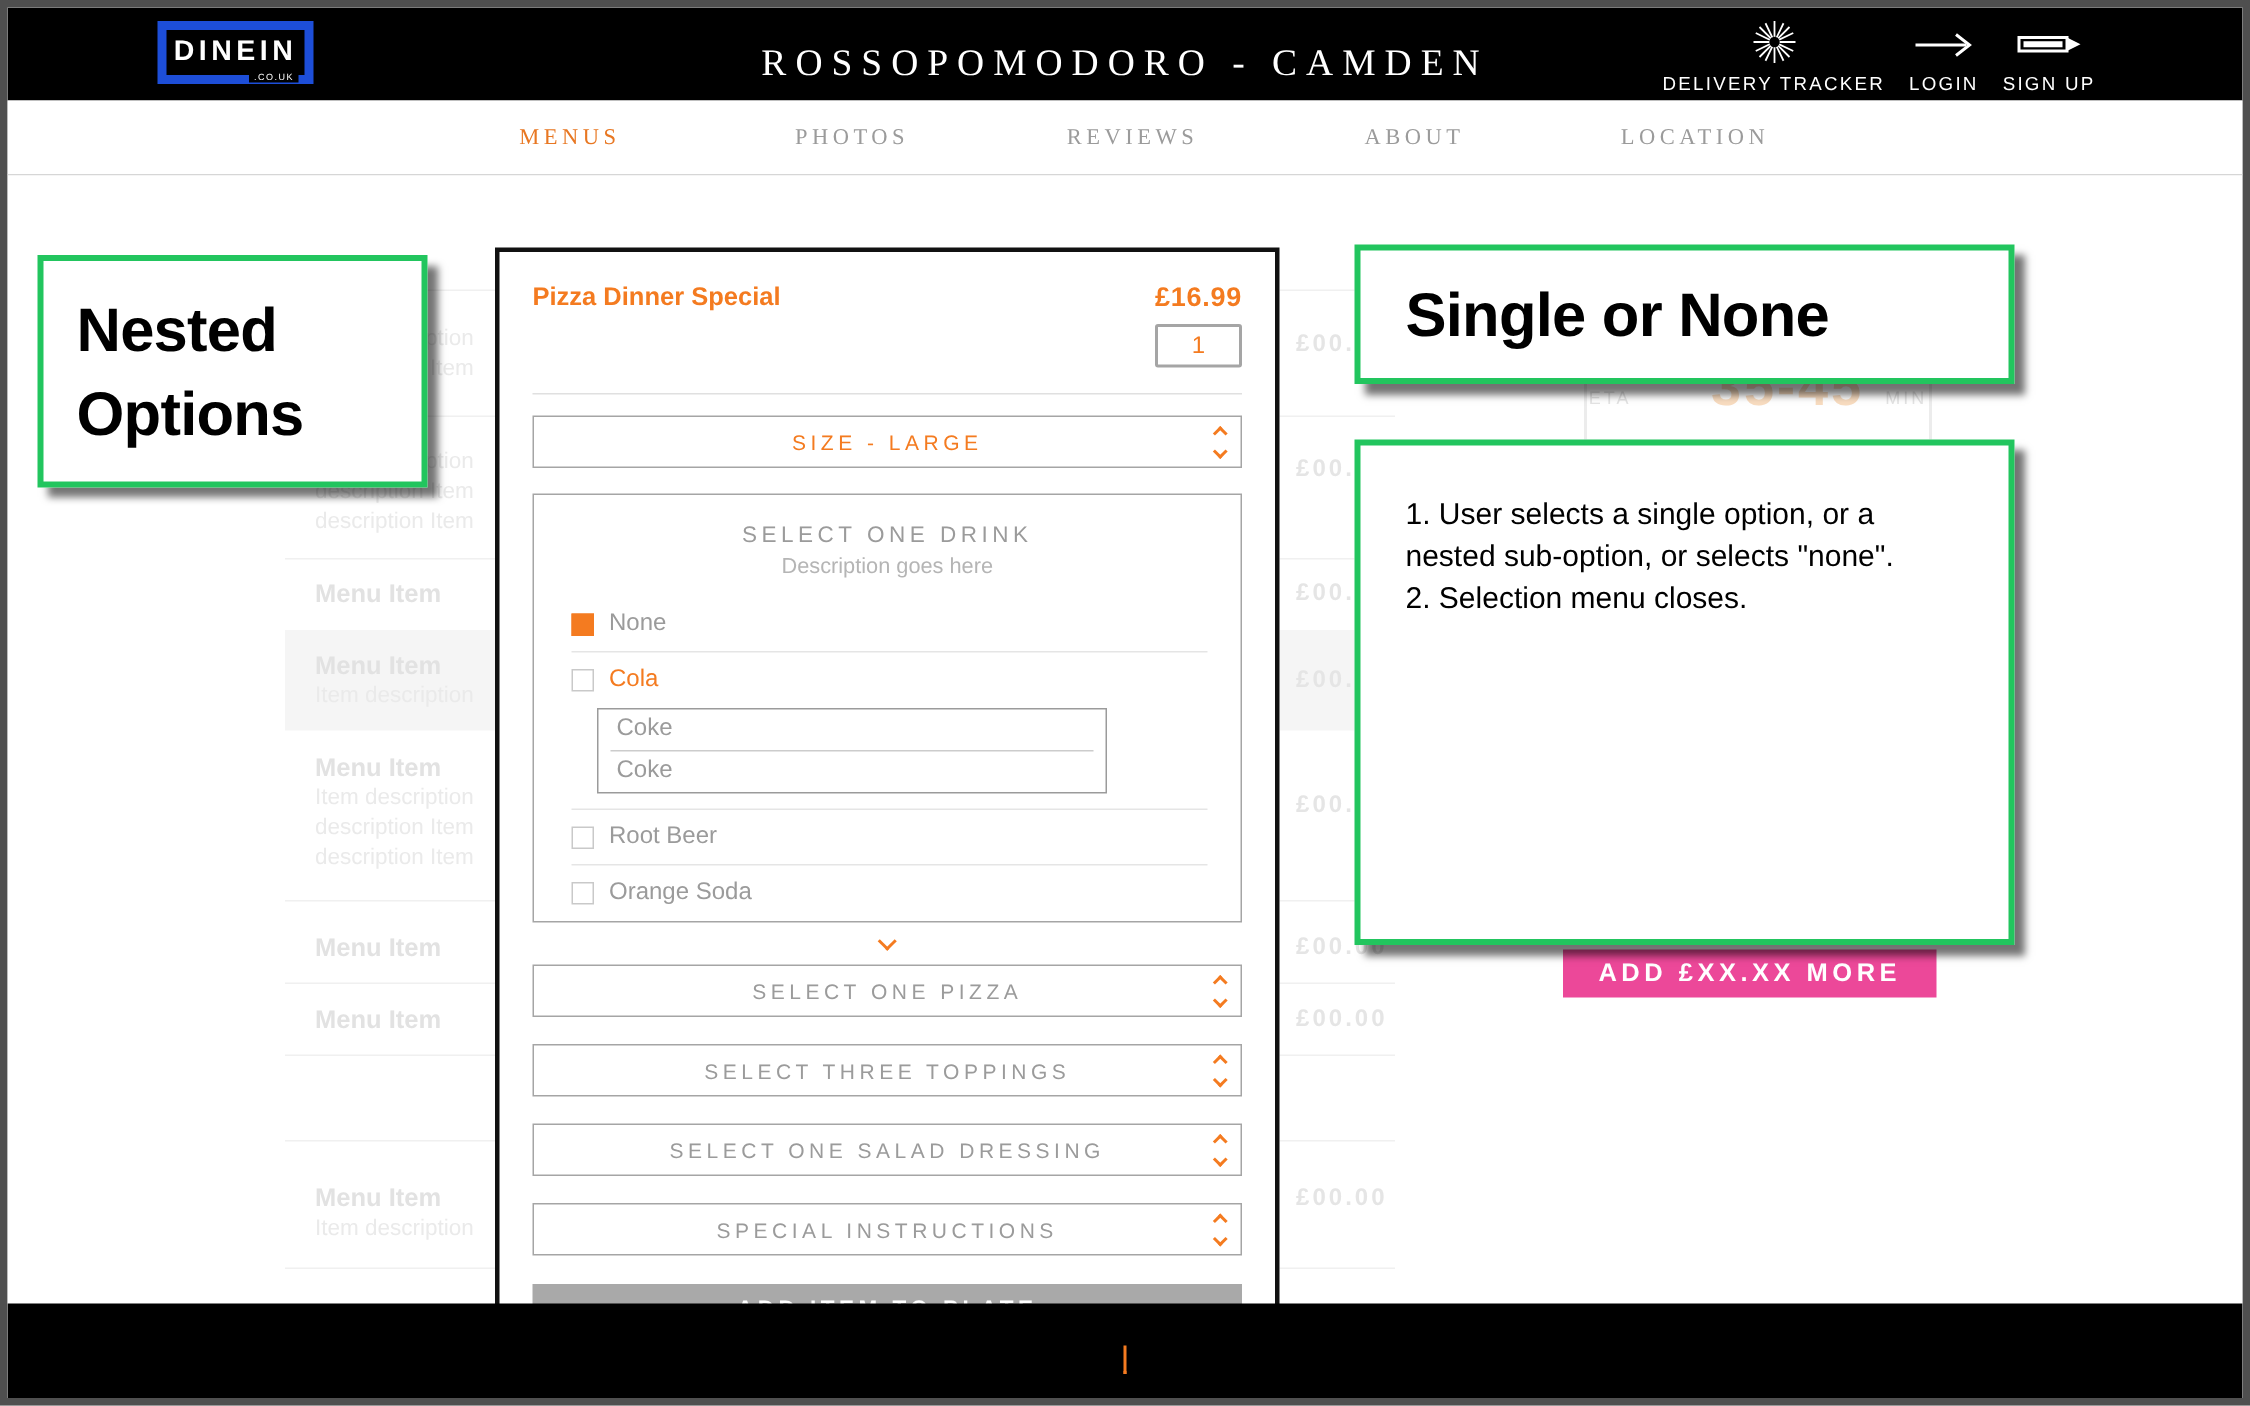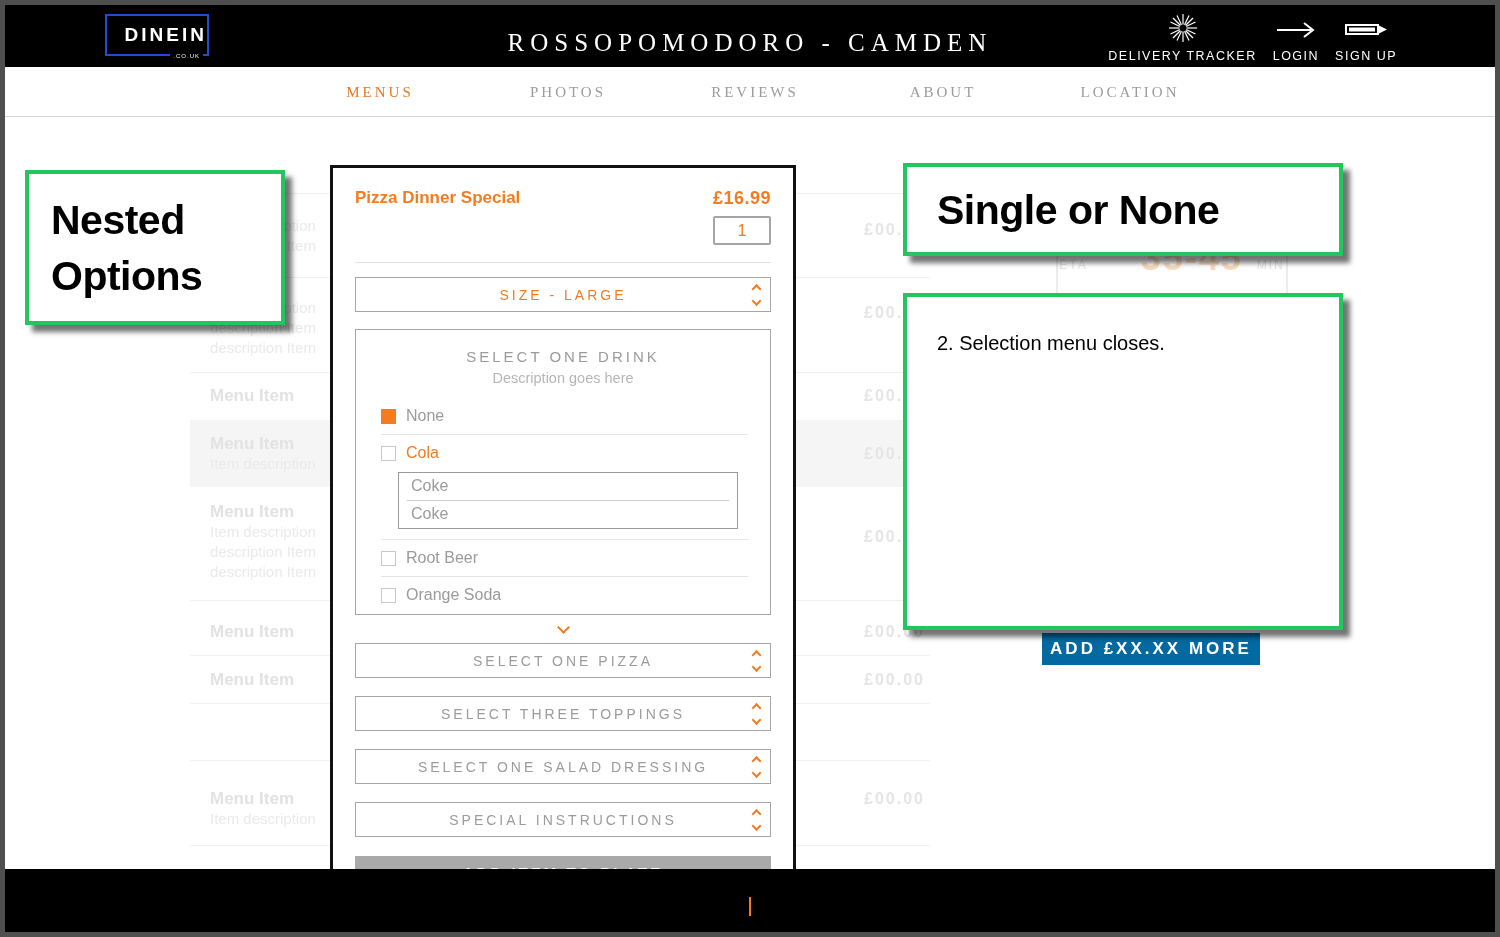--- a/index.html
+++ b/index.html
@@ -7,21 +7,21 @@
   .frame {
     width:1500px; height:937px; position:relative;
     background:#fff; border:5px solid #4f4f4f; overflow:hidden;
     font-family:"Liberation Sans", sans-serif;
   }
   .stage { position:relative; width:1490px; height:927px; }
 
   
   .header { position:absolute; left:0; top:0; width:1490px; height:62px; background:#000; }
   .logo { position:absolute; left:100px; top:9px; width:104px; height:42px;
-          border:2px solid #1d4ed8; display:flex; align-items:center; justify-content:flex-end; cursor:pointer; }
+          border:6px solid #1d4ed8; display:flex; align-items:center; justify-content:center; cursor:pointer; }
   .logo-text { color:#fff; font-weight:bold; font-size:19px; letter-spacing:3px; }
   .logo-suffix { position:absolute; right:4px; bottom:-5px; background:#000; color:#fff;
                  font-size:6px; letter-spacing:1px; padding:0 3px; }
   .rest-title { position:absolute; left:0; right:0; top:24px; text-align:center; color:#fff;
                 font-family:"Liberation Serif", serif; font-size:25px; letter-spacing:6px; }
   .hdr-actions { position:absolute; right:98px; top:8px; display:flex; gap:16px; align-items:flex-end; }
   .hdr-action { display:flex; flex-direction:column; align-items:center; gap:6px; cursor:pointer; }
   .hdr-action .lbl { color:#fff; font-size:12.5px; letter-spacing:1.5px; white-space:nowrap; }
   .hdr-action svg { display:block; }
 
@@ -39,26 +39,26 @@
   .g-block { position:absolute; left:205px; width:150px; }
   .g-title { font-size:17px; font-weight:bold; color:#e2e2e2; line-height:20px; }
   .g-desc  { font-size:15px; color:#eaeaea; line-height:20px; }
   .g-price { position:absolute; left:790px; width:130px; text-align:right; font-size:16px;
              font-weight:bold; letter-spacing:2px; color:#e5e5e5; line-height:18px; }
   .g-eta { position:absolute; left:1051px; top:88px; width:232px; height:90px;
            border:2px solid #ececec; border-top:none; display:flex; align-items:flex-end;
            justify-content:center; gap:14px; padding-bottom:14px; }
   .g-eta .small { font-size:12px; letter-spacing:2px; color:#e3e3e3; padding-bottom:7px; }
   .g-eta .big { font-size:36px; font-weight:bold; letter-spacing:2px; color:#f8dcc0;margin-left:39px; }
-  .g-more { position:absolute; left:1037px; top:516px; width:218px; height:32px; background:#0369a1;
+  .g-more { position:absolute; left:1037px; top:516px; width:249px; height:32px; background:#ec4899;
             color:#fff; font-size:17px; font-weight:bold; letter-spacing:3px; text-align:center;
             line-height:32px; cursor:pointer; }
 
   
-  .modal { position:absolute; left:325px; top:160px; width:466px; height:722px;
+  .modal { position:absolute; left:325px; top:160px; width:523px; height:722px;
            background:#fff; border:3px solid #111; padding:20px 22px 0 22px; z-index:10; }
   .m-head { position:relative; height:58px; }
   .m-title { color:#f47b20; font-weight:bold; font-size:17px; }
   .m-desc { width:296px; margin-top:3px; color:#ababab; font-size:15px; line-height:20px; }
   .m-price { position:absolute; right:0; top:0; color:#f47b20; font-weight:bold; font-size:18px;
              letter-spacing:0.5px; }
   .m-qty { position:absolute; right:0; top:28px; width:58px; height:29px; border:2px solid #a5a5a5;
            border-radius:2px; text-align:center; font-size:16px; color:#f47b20;
            font-family:"Liberation Sans", sans-serif; background:#fff; }
   .m-hr { border:none; border-top:1px solid #e0e0e0; margin:16px 0 14px 0; }
@@ -316,17 +316,18 @@
     </span>
   </div>
 
   <div class="callout co-nested">
     <div class="co-title" style="width:220px">Nested Options</div>
   </div>
   <div class="callout co-single">
     <div class="co-title">Single or None</div>
   </div>
   <div class="callout co-notes">
+    <div class="co-note" style="width:352px">1. User selects a single option, or a nested sub-option, or selects "none".</div>
     <div class="co-note">2. Selection menu closes.</div>
   </div>
 
 </div>
 </div>
 
 </body></html>

